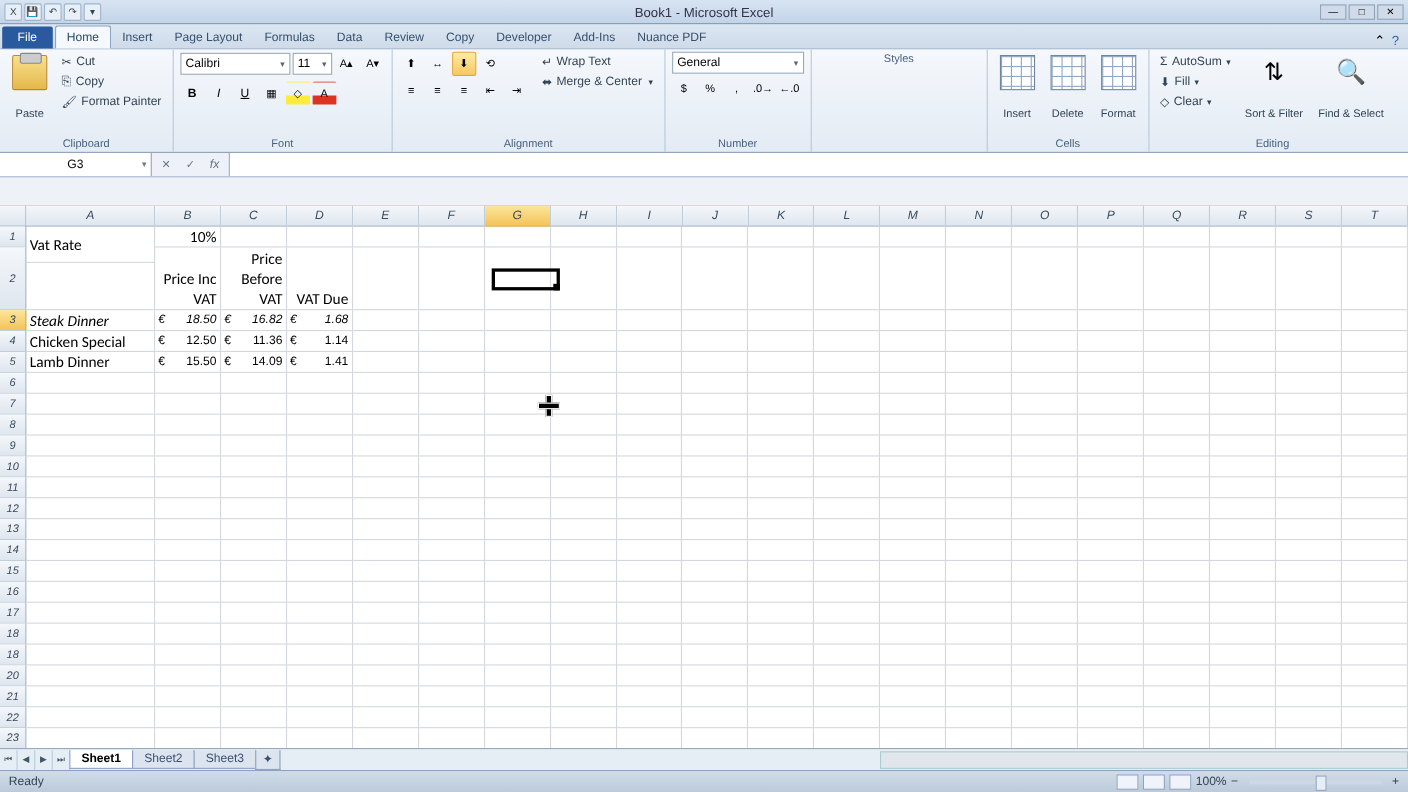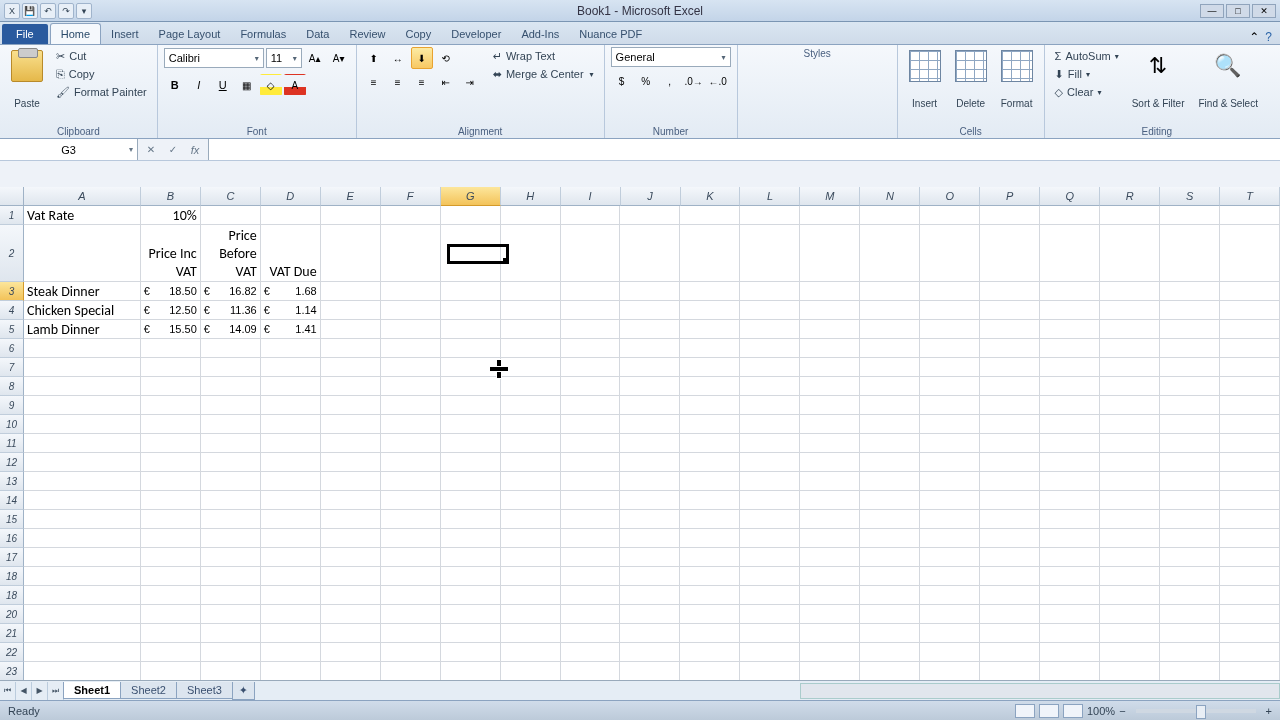--- a/index.html
+++ b/index.html
@@ -354,21 +354,21 @@
       <div class="rowhead" style="height: 19px;">17</div>
       <div class="rowhead" style="height: 19px;">18</div>
       <div class="rowhead" style="height: 19px;">18</div>
       <div class="rowhead" style="height: 19px;">20</div>
       <div class="rowhead" style="height: 19px;">21</div>
       <div class="rowhead" style="height: 19px;">22</div>
       <div class="rowhead" style="height: 19px;">23</div>
     </div>
   <div class="cells" id="cells">
       <div class="gridrow" style="height: 19px;">
-        <div class="cell" style="width: 119px; height: 19px;">Vat Rate</div>
+        <div class="cell" style="width: 119px; height: 33px;">Vat Rate</div>
         <div class="cell r" style="width: 61px; height: 19px;">10%</div>
         <div class="cell" style="width: 61px; height: 19px;"></div>
         <div class="cell" style="width: 61px; height: 19px;"></div>
         <div class="cell" style="width: 61px; height: 19px;"></div>
         <div class="cell" style="width: 61px; height: 19px;"></div>
         <div class="cell" style="width: 61px; height: 19px;"></div>
         <div class="cell" style="width: 61px; height: 19px;"></div>
         <div class="cell" style="width: 61px; height: 19px;"></div>
         <div class="cell" style="width: 61px; height: 19px;"></div>
         <div class="cell" style="width: 61px; height: 19px;"></div>
@@ -397,21 +397,21 @@
         <div class="cell" style="width: 61px; height: 57px;"></div>
         <div class="cell" style="width: 61px; height: 57px;"></div>
         <div class="cell" style="width: 61px; height: 57px;"></div>
         <div class="cell" style="width: 61px; height: 57px;"></div>
         <div class="cell" style="width: 61px; height: 57px;"></div>
         <div class="cell" style="width: 61px; height: 57px;"></div>
         <div class="cell" style="width: 61px; height: 57px;"></div>
         <div class="cell" style="width: 61px; height: 57px;"></div>
         <div class="cell" style="width: 61px; height: 57px;"></div>
       </div>
-      <div class="gridrow" style="height: 19px;">
+      <div class="gridrow" style="height: 19px; font-style: italic;">
         <div class="cell" style="width: 119px; height: 19px;">Steak Dinner</div>
         <div class="cell" style="width: 61px; height: 19px; justify-content: space-between;">
           <span style="flex:0">€</span>
           <span style="flex:1;text-align:right">18.50</span>
         </div>
         <div class="cell" style="width: 61px; height: 19px; justify-content: space-between;">
           <span style="flex:0">€</span>
           <span style="flex:1;text-align:right">16.82</span>
         </div>
         <div class="cell" style="width: 61px; height: 19px; justify-content: space-between;">

